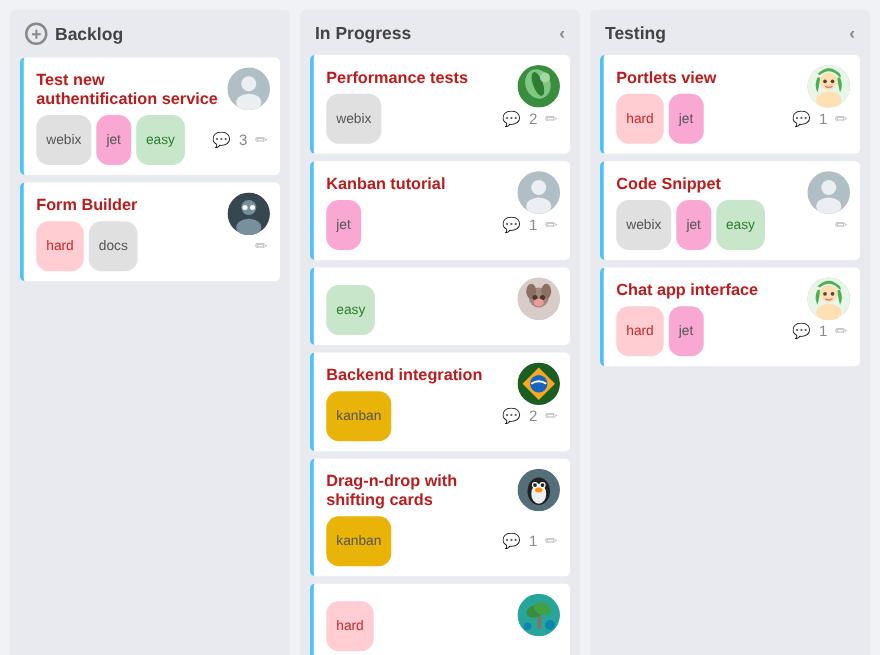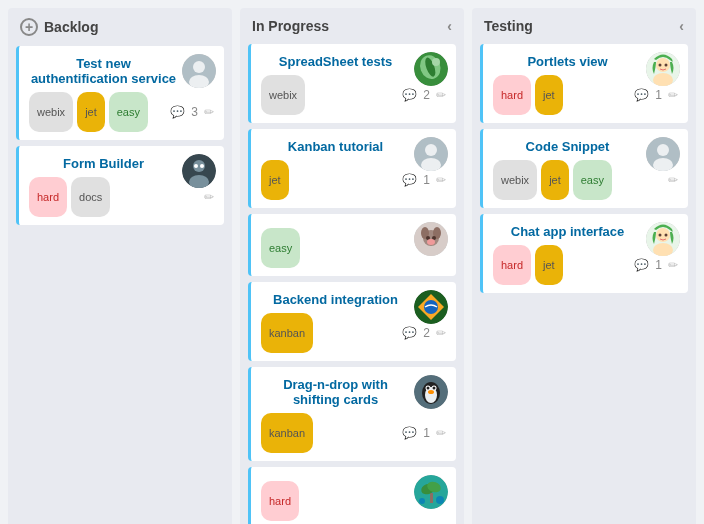--- a/index.html
+++ b/index.html
@@ -69,45 +69,44 @@
       padding: 10px 10px 8px 10px;
       border-left: 3px solid #4fc3f7;
       position: relative;
     }
     .card-active {
       border-left: 3px solid #4fc3f7;
     }
     .card-title {
       font-size: 13px;
       font-weight: 600;
-      color: #0369a1;
+      color: #b91c1c;
       margin-bottom: 6px;
       padding-right: 36px;
-      text-align: center;
     }
     .card-footer {
       display: flex;
       align-items: center;
       justify-content: space-between;
       margin-top: 4px;
     }
     .tags {
       display: flex;
       gap: 4px;
       flex-wrap: wrap;
     }
     .tag {
       background: #e0e0e0;
       border-radius: 10px;
       padding: 14px 8px;
       font-size: 11px;
       color: #555;
     }
     .tag-hard { background: #ffcdd2; color: #c62828; }
-    .tag-jet { background: #eab308; color: #555; }
+    .tag-jet { background: #f9a8d4; color: #555; }
     .tag-easy { background: #c8e6c9; color: #2e7d32; }
     .tag-webix { background: #e0e0e0; color: #555; }
     .tag-docs { background: #e0e0e0; color: #555; }
     .tag-kanban { background: #eab308; color: #555; }
     .card-meta {
       display: flex;
       align-items: center;
       gap: 6px;
       color: #888;
       font-size: 12px;
@@ -206,21 +205,21 @@
       <div class="cards-list">
         <div class="card card-active">
           <div class="avatar">
             <svg class="avatar-svg" viewBox="0 0 34 34" xmlns="http://www.w3.org/2000/svg">
       <circle cx="17" cy="17" r="17" fill="#388e3c"></circle>
       <ellipse cx="17" cy="15" rx="10" ry="12" fill="#81c784" transform="rotate(-20,17,17)"></ellipse>
       <ellipse cx="17" cy="15" rx="4" ry="10" fill="#2e7d32" transform="rotate(-20,17,17)"></ellipse>
       <circle cx="22" cy="10" r="4" fill="#a5d6a7"></circle>
     </svg>
           </div>
-          <div class="card-title">SpreadSheet tests</div>
+          <div class="card-title">Performance tests</div>
           <div class="card-footer">
             <div class="tags">
               <span class="tag tag-webix">webix</span>
             </div>
             <div class="card-meta">
               <span class="comment-icon">💬</span>
               <span>2</span>
               <span class="edit-icon">✏</span>
             </div>
           </div>

